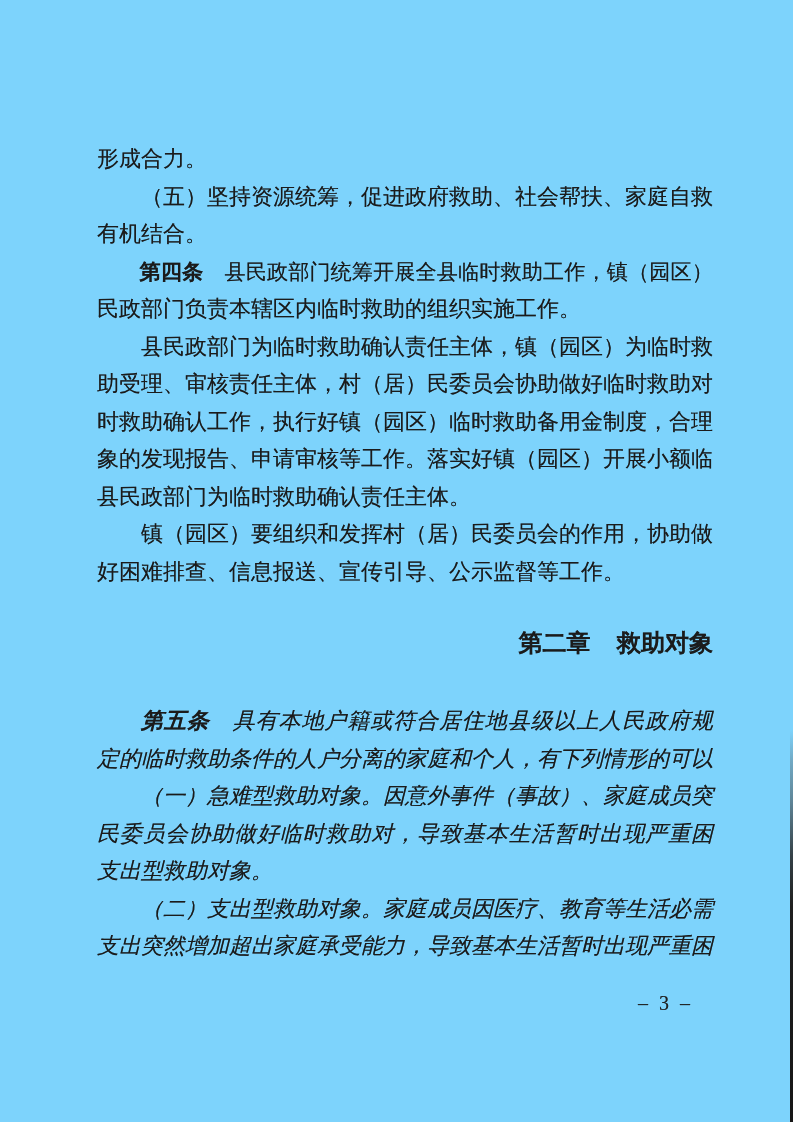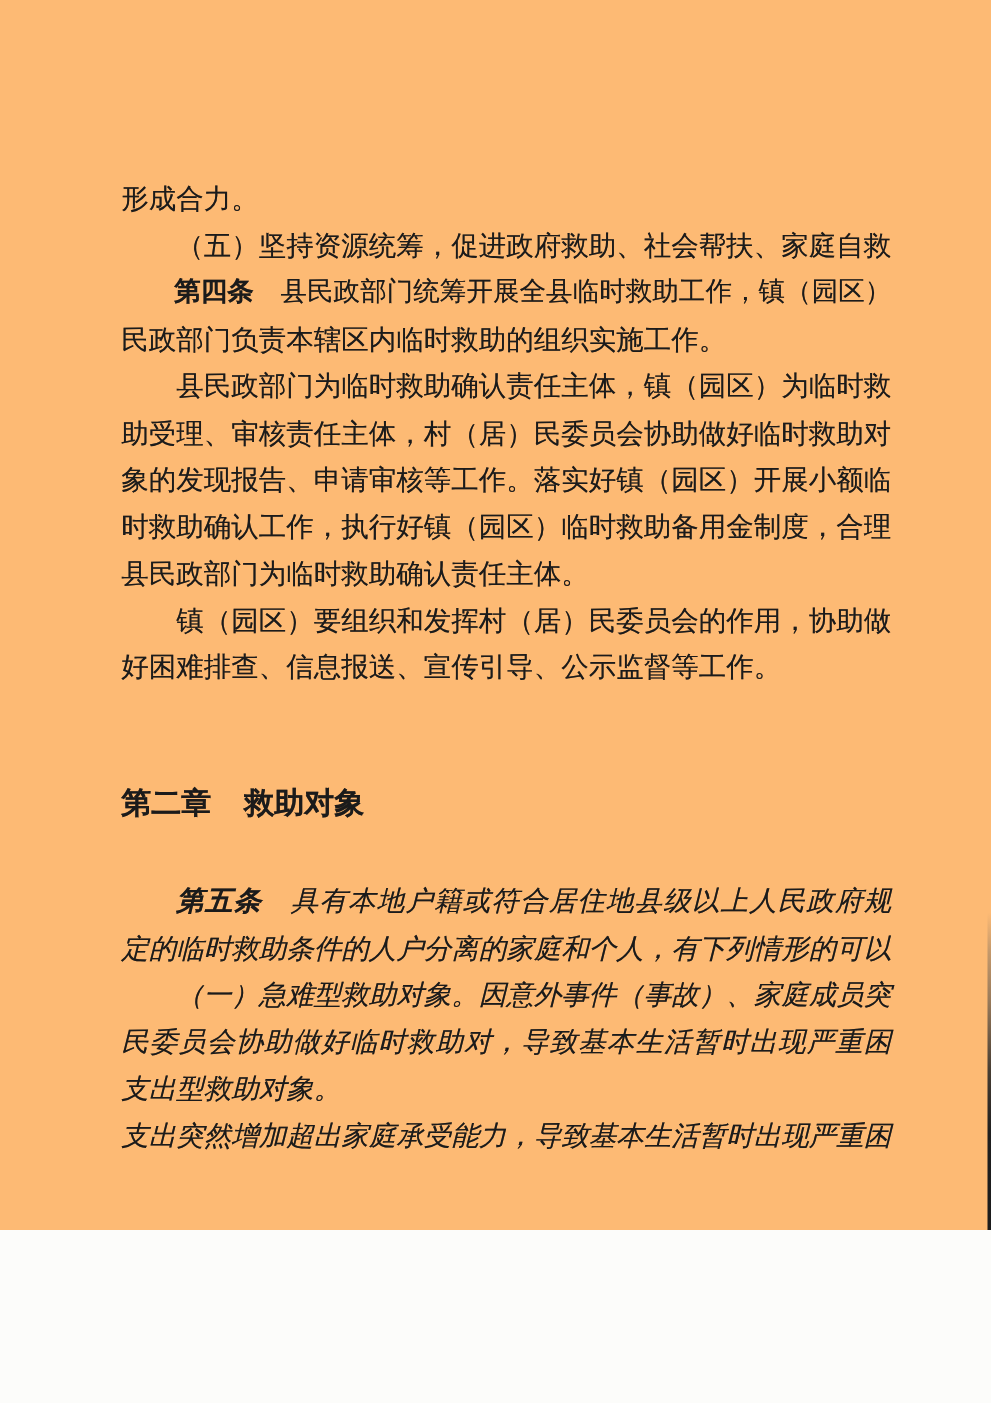--- a/index.html
+++ b/index.html
@@ -6,22 +6,22 @@
     margin: 0;
     padding: 0;
     width: 793px;
     height: 1122px;
     background: #fcfcfa;
     overflow: hidden;
   }
   .page {
     position: relative;
     width: 793px;
-    height: 984px;
-    background: #fdba74;
+    height: 1122px;
+    background: #7dd3fc;
     color: #1b1b1b;
     font-family: "Liberation Serif", "DejaVu Serif", serif;
     overflow: hidden;
   }
   .doc-block {
     position: absolute;
     left: 97px;
     width: 616px;
     font-size: 22px;
     letter-spacing: 0;
@@ -47,21 +47,21 @@
     font-weight: 700;
     margin-top: 46px;
   }
   .heading {
     position: absolute;
     left: 97px;
     top: 624px;
     width: 616px;
     height: 37.5px;
     line-height: 37.5px;
-    text-align: left;
+    text-align: right;
     font-size: 24px;
     text-shadow: 0 0 0.5px rgba(20,20,20,0.6);
   }
   .heading .title-gap { margin-left: 1.1em; }
   .pagenum {
     position: absolute;
     top: 991px;
     right: 100px;
     font-size: 20px;
     line-height: 24px;
@@ -86,41 +86,43 @@
   }
 </style>
 </head>
 <body>
 
 <div class="page">
 
   <div class="doc-block" id="block1">
     <div class="ln">形成合力。</div>
     <div class="ln just ind">（五）坚持资源统筹，促进政府救助、社会帮扶、家庭自救</div>
+    <div class="ln">有机结合。</div>
     <div class="ln just ind tight"><b class="art">第四条</b><span>　县民政部门统筹开展全县临时救助工作，镇（园区）</span></div>
     <div class="ln">民政部门负责本辖区内临时救助的组织实施工作。</div>
     <div class="ln just ind">县民政部门为临时救助确认责任主体，镇（园区）为临时救</div>
     <div class="ln just">助受理、审核责任主体，村（居）民委员会协助做好临时救助对</div>
+    <div class="ln just">时救助确认工作，执行好镇（园区）临时救助备用金制度，合理</div>
     <div class="ln just">象的发现报告、申请审核等工作。落实好镇（园区）开展小额临</div>
-    <div class="ln just">时救助确认工作，执行好镇（园区）临时救助备用金制度，合理</div>
     <div class="ln">县民政部门为临时救助确认责任主体。</div>
     <div class="ln just ind">镇（园区）要组织和发挥村（居）民委员会的作用，协助做</div>
     <div class="ln">好困难排查、信息报送、宣传引导、公示监督等工作。</div>
   </div>
 
   <div class="heading">
     <span class="art">第二章</span><span class="art title-gap">救助对象</span>
   </div>
 
   <div class="doc-block" id="block2">
     <div class="ln just ind"><b class="art">第五条</b><span>　具有本地户籍或符合居住地县级以上人民政府规</span></div>
     <div class="ln just">定的临时救助条件的人户分离的家庭和个人，有下列情形的可以</div>
     <div class="ln just ind">（一）急难型救助对象。因意外事件（事故）、家庭成员突</div>
     <div class="ln just">民委员会协助做好临时救助对，导致基本生活暂时出现严重困</div>
     <div class="ln">支出型救助对象。</div>
+    <div class="ln just ind">（二）支出型救助对象。家庭成员因医疗、教育等生活必需</div>
     <div class="ln just">支出突然增加超出家庭承受能力，导致基本生活暂时出现严重困</div>
   </div>
 
   <div class="pagenum">– 3 –</div>
 
   <div class="scan-edge"></div>
 
 </div>
 
 </body></html>

